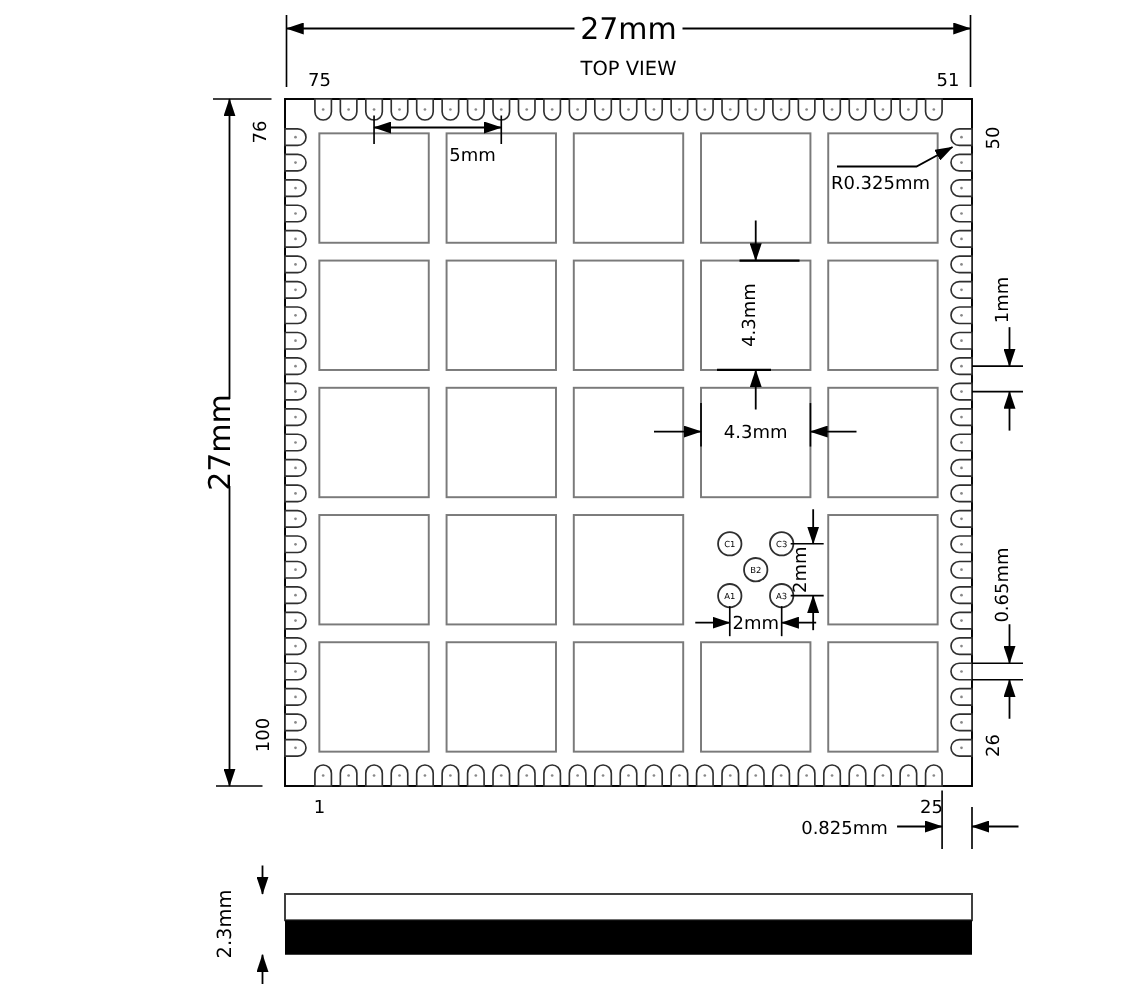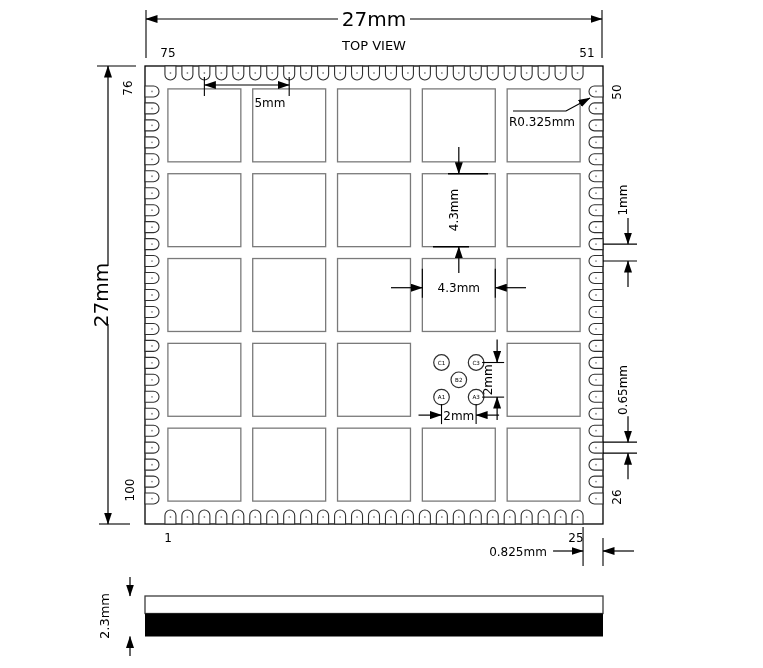--- a/index.html
+++ b/index.html
@@ -1,17 +1,17 @@
 <!DOCTYPE html>
 <html><head>
 <meta charset="utf-8">
 <style>
   html,body{margin:0;padding:0;background:#ffffff;}
   .stage{position:relative;width:699px;height:668px;background:#ffffff;overflow:hidden;
-         font-family:"DejaVu Sans", sans-serif;}
+         font-family:"DejaVu Sans", sans-serif;padding-left:45px;}
   svg text{font-family:"DejaVu Sans", sans-serif; fill:#000;}
 </style>
 </head>
 <body>
 
 <div class="stage">
   <svg id="drawing" width="763" height="668" viewBox="0 0 763 668">
     <defs>
       <marker id="arr" viewBox="0 0 12 8" refX="11.5" refY="4" markerWidth="12" markerHeight="8" orient="auto-start-reverse" markerUnits="userSpaceOnUse">
         <path d="M0,0 L12,4 L0,8 z" fill="#000"></path>

